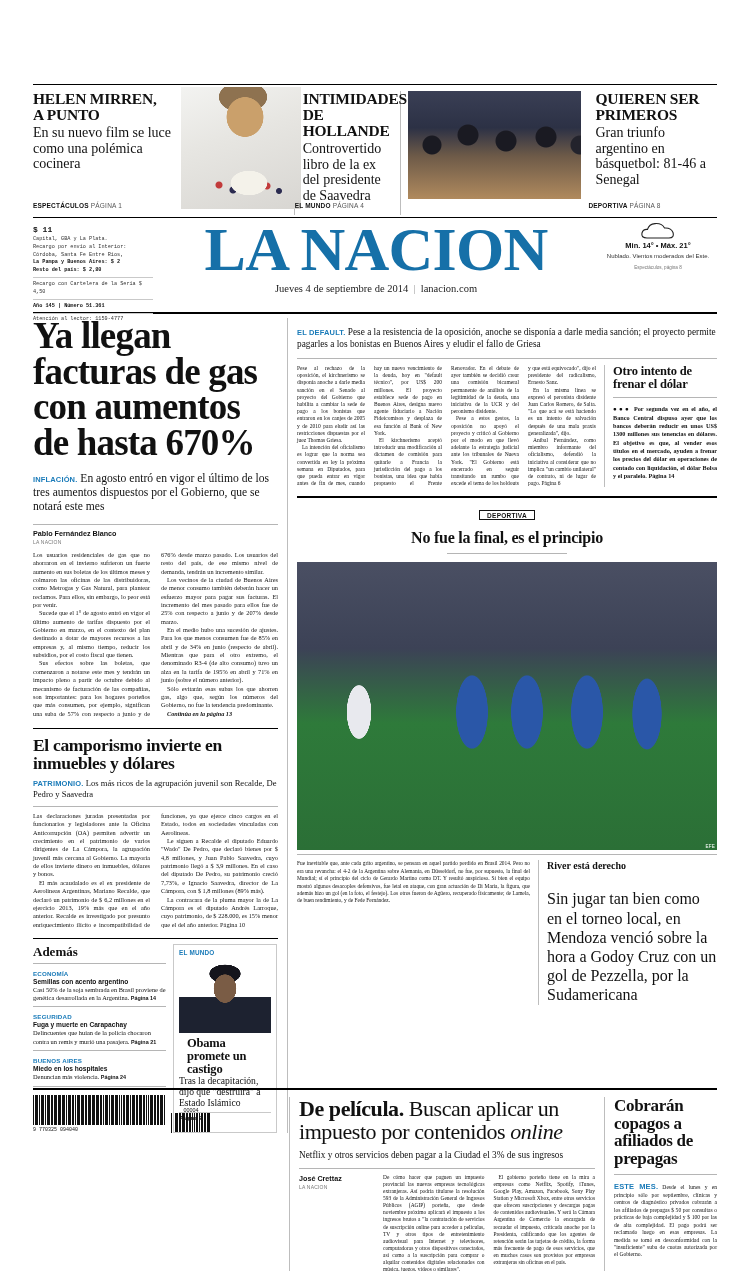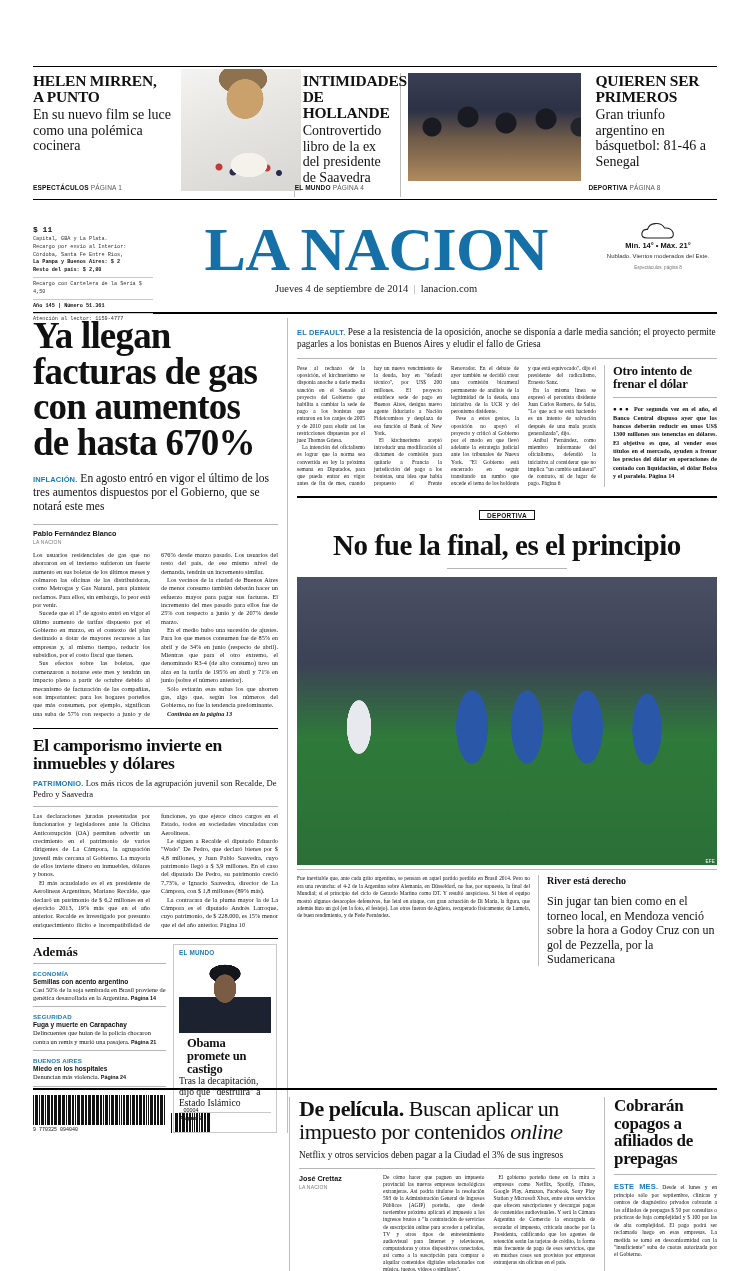--- a/index.html
+++ b/index.html
@@ -19,21 +19,21 @@
   .rule-med { background: #000; height: 2px; width: 100%; }
   .vrule { width: 1px; background: #bdbdbd; align-self: stretch; }
 
   .kicker { color: #1a7bb9; font-family: "Liberation Sans", sans-serif;
             font-weight: bold; font-size: 7.5px; letter-spacing: .02em; }
   .sect-tag { font-family: "Liberation Sans", sans-serif; font-weight: bold;
               font-size: 6.5px; letter-spacing: .03em; }
   .sect-tag .pg { font-weight: normal; color: #555; }
 
   
-  .teasers { position: absolute; left: 33px; top: 66px; width: 684px; }
+  .teasers { position: absolute; left: 33px; top: 84px; width: 684px; }
   .teaser-top-rule { height: 1px; background: #000; width: 100%; }
   .teaser-row { display: flex; height: 124px; margin-top: 6px; }
   .t-cell { position: relative; }
   .t-head { font-weight: bold; font-size: 15.5px; line-height: 1.03;
             letter-spacing: -.015em; }
   .t-sub { font-size: 14px; line-height: 1.12; margin-top: 2px; font-weight: 400; }
   .t1 { width: 150px; padding-right: 4px; }
   .t1-photo { position: absolute; left: 148px; top: -4px; width: 120px; height: 122px;
               overflow: hidden; }
   .t-foot { position: absolute; bottom: 6px; left: 0; }
@@ -136,32 +136,32 @@
   .sidebox h3 { font-weight: bold; font-size: 12.5px; line-height: 1.05;
                 letter-spacing:-.015em; }
   .sidebox .bx { font-size: 6.2px; line-height: 1.35; text-align: justify;
                  font-weight: bold; margin-top: 7px; }
   .dots { letter-spacing: 1px; }
 
   
   .sp-tag { display:inline-block; border:1px solid #111; padding: 1px 7px 0;
             font-family:"Liberation Sans", sans-serif; font-weight:bold;
             font-size:6.5px; letter-spacing:.04em; }
-  .sp-head { font-weight: bold; font-size: 29px; letter-spacing: -.015em;
+  .sp-head { font-weight: bold; font-size: 16px; letter-spacing: -.015em;
              text-align: center; margin-top: 7px; }
   .sp-photo { width: 100%; height: 288px; overflow: hidden; position: relative;
               margin-top: 8px; }
   .credit { position:absolute; right:2px; bottom:1px; color:#fff; font-size:4.6px;
             font-family:"Liberation Sans", sans-serif; letter-spacing:.05em;}
   .cap-row { display: flex; margin-top: 5px; }
   .cap-left { flex:1; padding-right: 8px; font-size: 5.4px; line-height: 1.36;
               text-align: justify; }
   .cap-right { width: 178px; padding-left: 8px; }
   .cap-right h4 { font-weight: bold; font-size: 10px; }
-  .cap-right p { font-size: 12px; line-height: 1.2; margin-top: 8px; }
+  .cap-right p { font-size: 16px; line-height: 1.2; margin-top: 18px; }
 
   
   .hl-3 { font-weight: bold; font-size: 17.5px; line-height: 1.04;
           letter-spacing: -.018em; }
   .deck3 { font-size: 8.6px; line-height: 1.2; margin-top: 6px; }
 
   
   .ademas-h { font-weight: bold; font-size: 13px; }
   .ad-item { margin-top: 6px; }
   .ad-item .k { color:#1a7bb9; font-family:"Liberation Sans", sans-serif;

